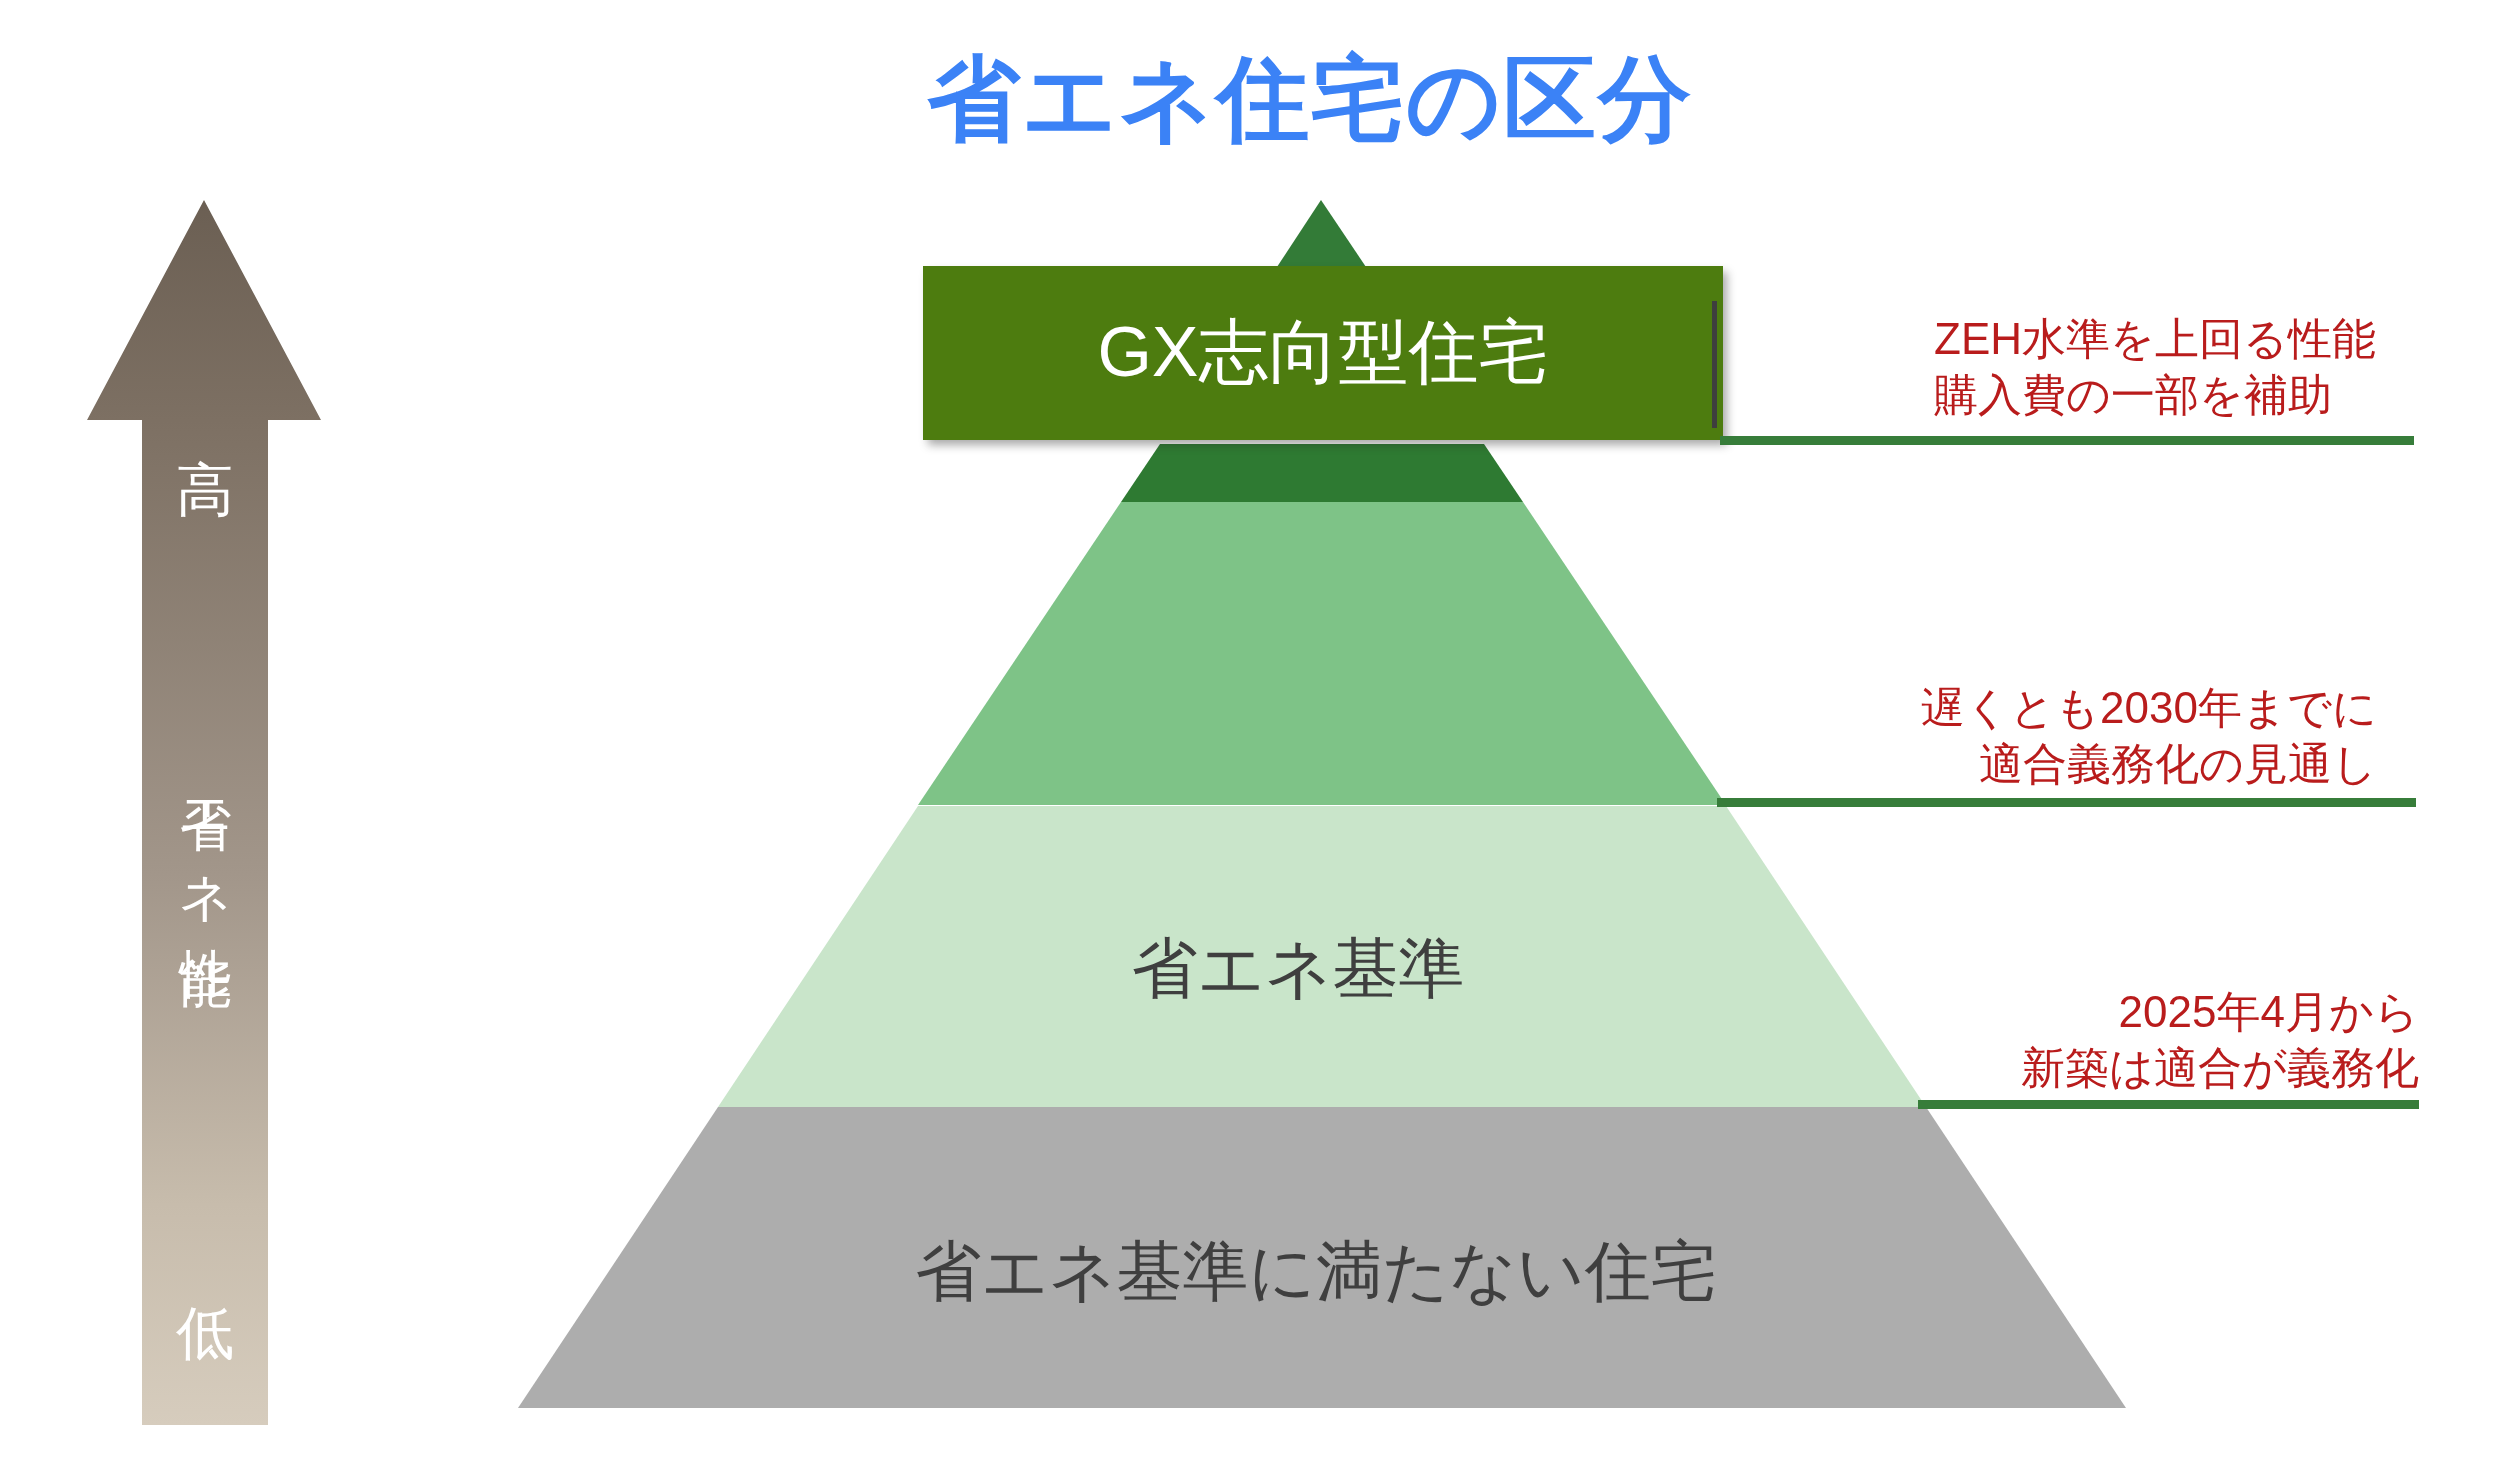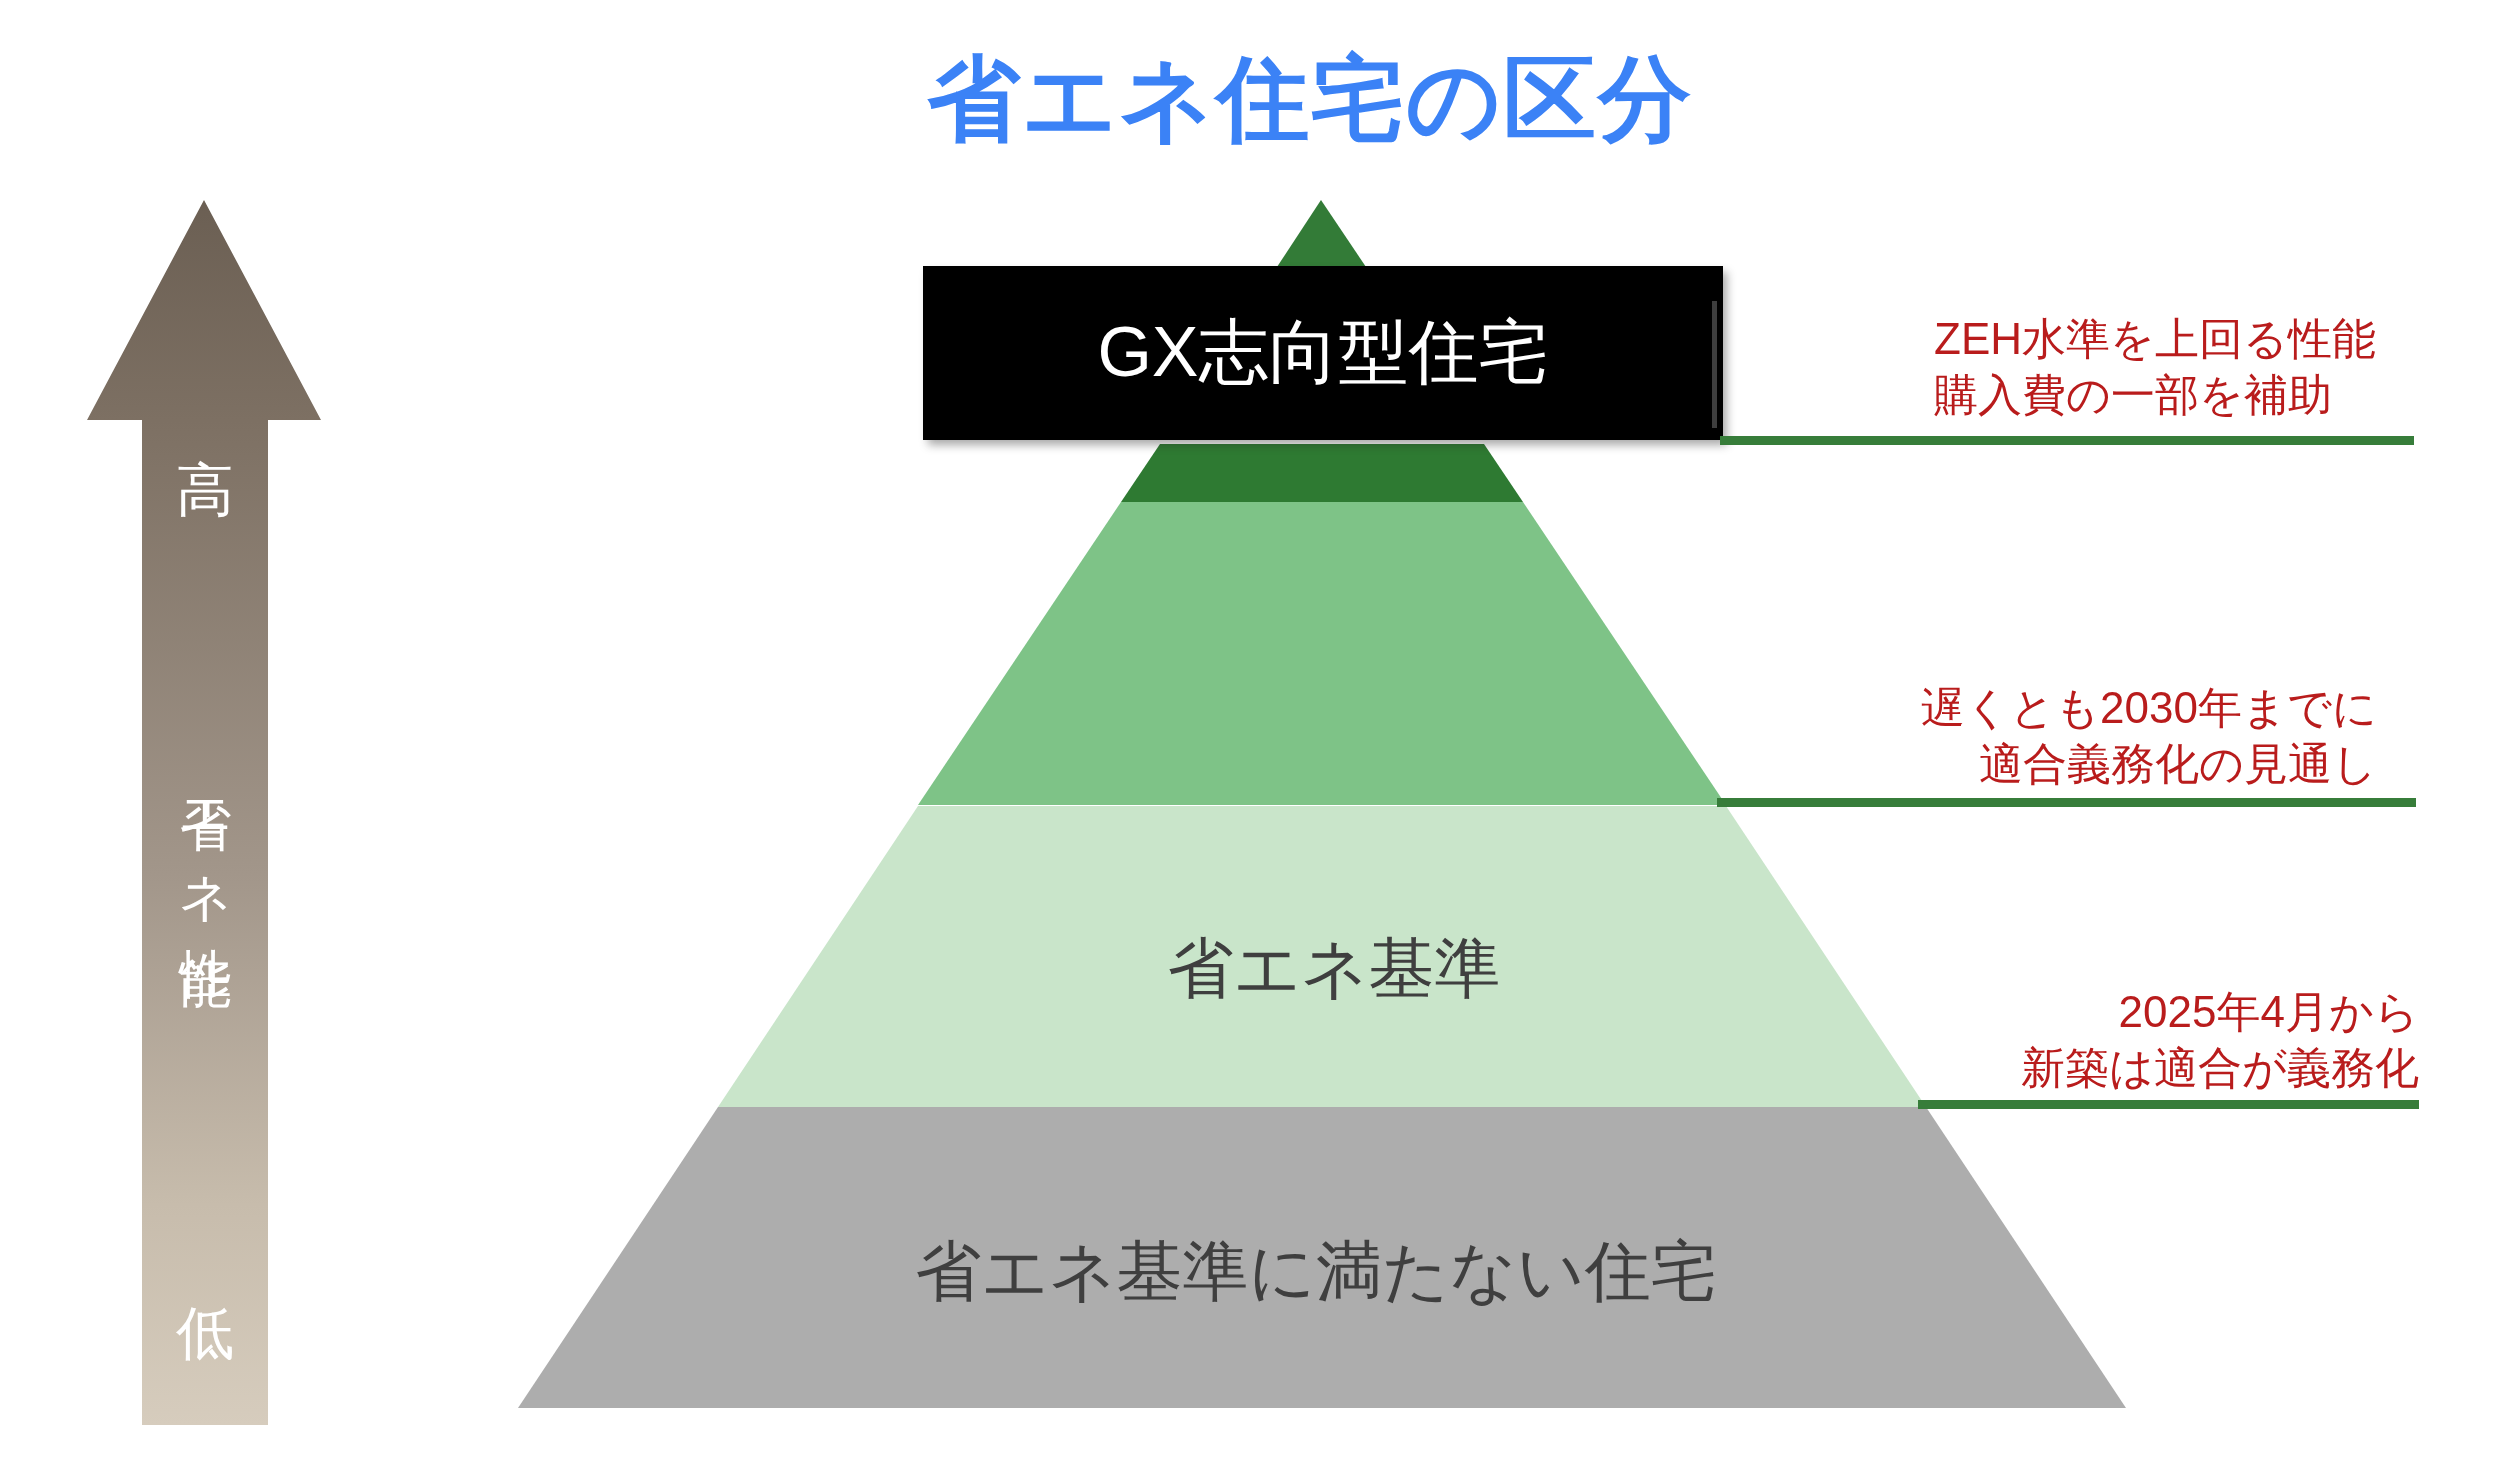--- a/index.html
+++ b/index.html
@@ -69,27 +69,27 @@
     background:#ADADAD;
     clip-path:polygon(200px 0,1408px 0,1608px 301px,0 301px);
   }
 
   .band-label{
     transform:translateX(-50%);
     font-size:66px;color:#3F3F3F;
     white-space:nowrap;
   }
   .zeh-label{left:1314px;top:621px;}
-  .shoene-label{left:1334px;top:924px;}
+  .shoene-label{left:1298px;top:924px;}
   .substd-label{left:1316px;top:1219px;margin-top:8px;}
 
   
   .gx-banner{
     left:923px;top:266px;width:800px;height:174px;
-    background:#000000;
+    background:#4d7c0f;
     box-shadow:4.8px 5.8px 8.7px rgba(40,40,40,0.40);
     display:flex;align-items:center;justify-content:center;
   }
   .gx-banner-label{
     color:#ffffff;font-size:70px;
     white-space:nowrap;
   }
   .leader-vline{
     left:1712px;top:301px;width:4.8px;height:127px;
     background:#3E3E3E;

